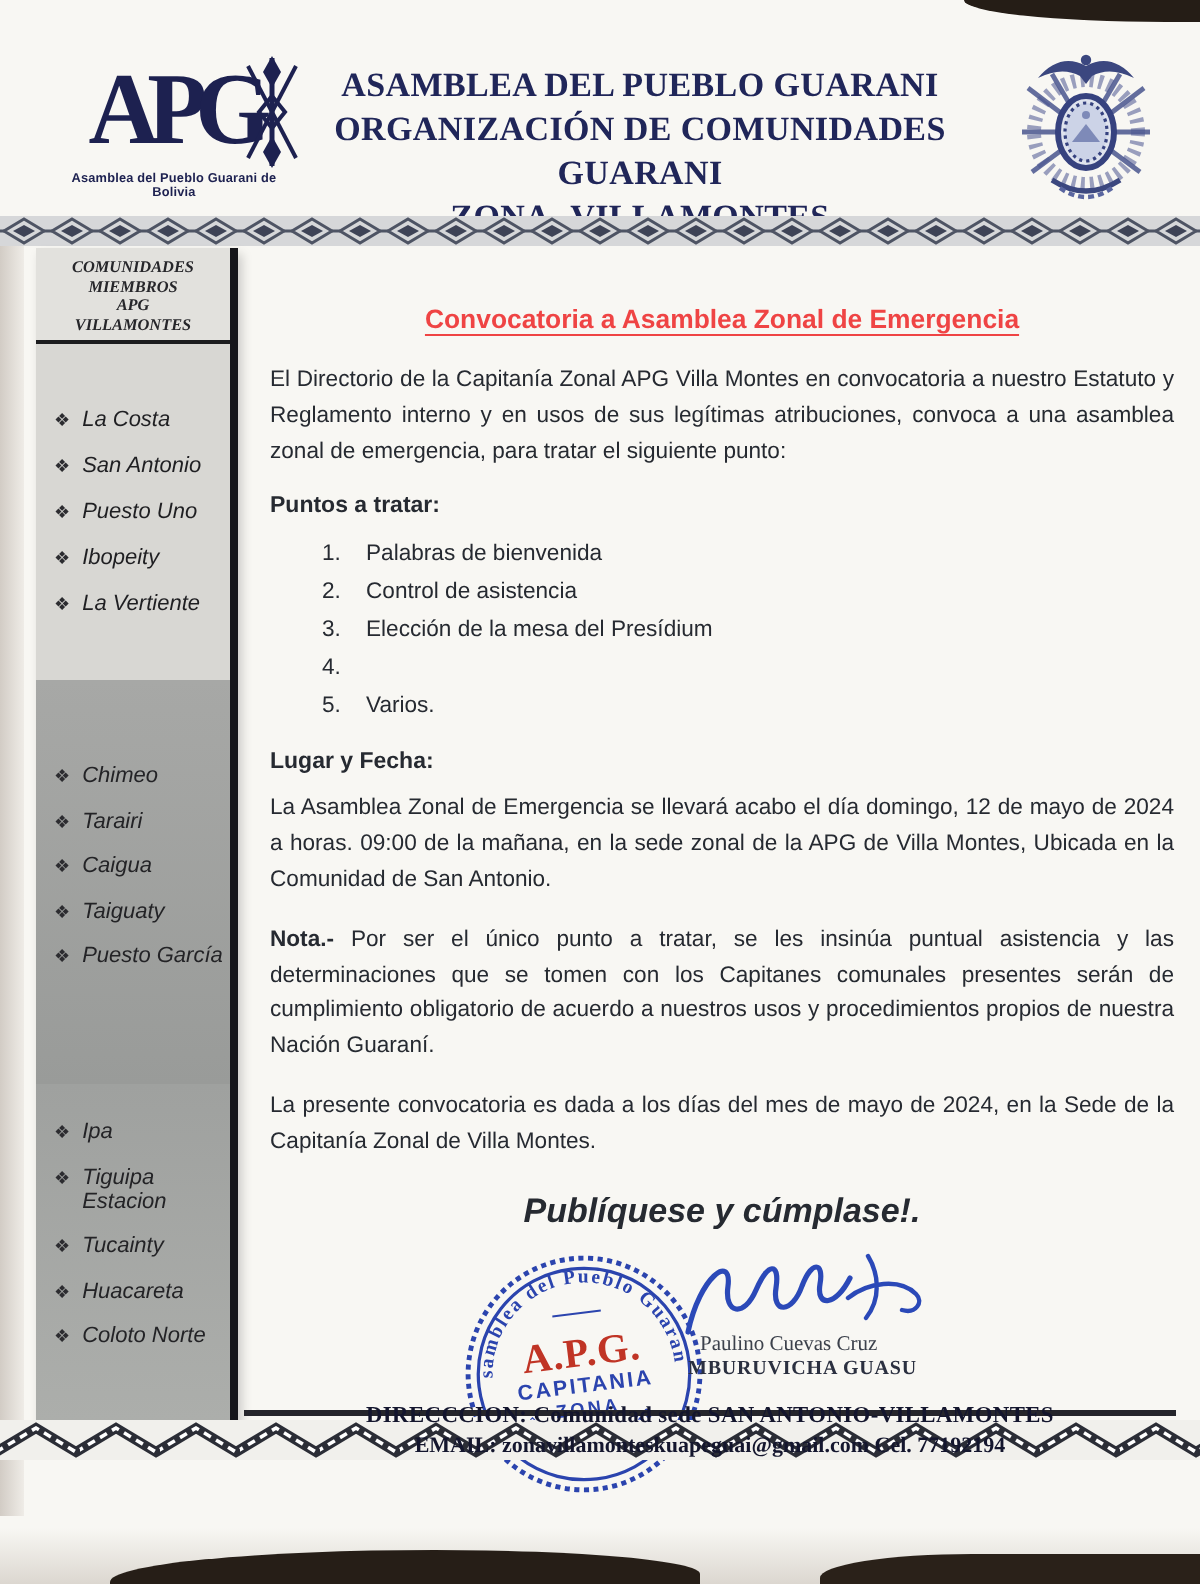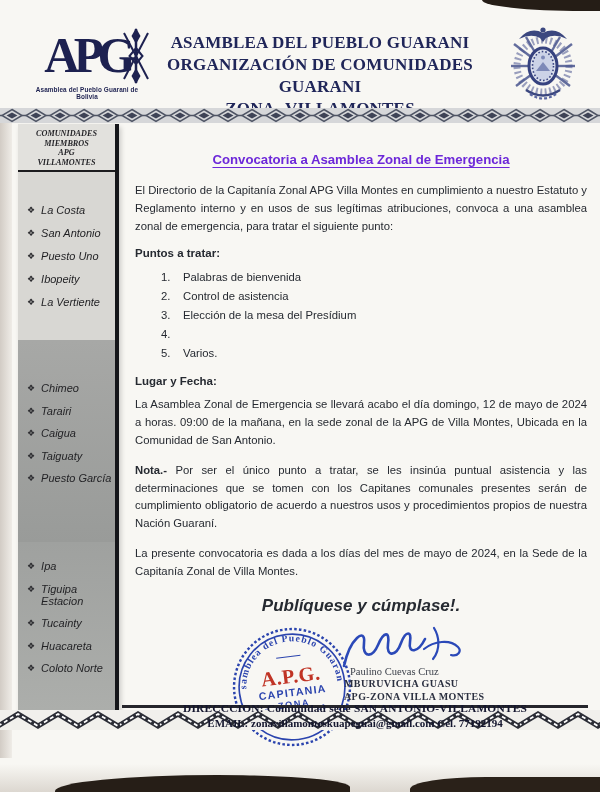--- a/index.html
+++ b/index.html
@@ -45,21 +45,21 @@
   .sb-sec3{background:linear-gradient(#9fa19f,#acaeab);height:168px;padding-top:18px;}
   .sb-item{display:flex;gap:6px;align-items:flex-start;font-style:italic;font-size:11px;
            line-height:12px;color:#1f1f22;margin-bottom:11px;}
   .sb-sec2 .sb-item,.sb-sec3 .sb-item{color:#232326;margin-bottom:10.5px;}
   .sb-bullet{font-style:normal;font-size:9px;line-height:12px;color:#2c2c30;}
   .sb-label{white-space:pre-line;}
 
   
   .main{position:absolute;left:135px;top:152px;width:452px;}
   .main p{font-size:11.3px;line-height:17.8px;text-align:justify;margin:0 0 12px;}
-  .doc-title{text-align:center;font-weight:bold;font-size:13.2px;color:#6d28d9;
+  .doc-title{text-align:center;font-weight:bold;font-size:13.2px;color:#ef4444;
            text-decoration:underline;text-underline-offset:3px;margin:0 0 15px;}
   .sec-head{font-weight:bold;font-size:11.5px;margin:0 0 9px;}
   .agenda{margin:0 0 13px 26px;}
   .agenda-row{display:flex;font-size:11.3px;line-height:18.8px;}
   .agenda-num{width:22px;flex:none;}
   .note-label{font-weight:bold;}
   .publish{text-align:center;font-weight:bold;font-style:italic;font-size:17px;margin:15px 0 10px;}
 
   
   .sig-area{position:relative;height:132px;}
@@ -217,21 +217,21 @@
       <div class="sb-item">
           <span class="sb-bullet">❖</span>
           <span class="sb-label">Coloto Norte</span>
         </div>
     </div>
   </div>
 
   <div class="main">
     <div class="doc-title">Convocatoria a Asamblea Zonal de Emergencia</div>
 
-    <p>El Directorio de la Capitanía Zonal APG Villa Montes en cumplimiento a nuestro Estatuto y Reglamento interno y en usos de sus legítimas atribuciones, convoca a una asamblea zonal de emergencia, para tratar el siguiente punto:</p>
+    <p>El Directorio de la Capitanía Zonal APG Villa Montes en convocatoria a nuestro Estatuto y Reglamento interno y en usos de sus legítimas atribuciones, convoca a una asamblea zonal de emergencia, para tratar el siguiente punto:</p>
 
     <div class="sec-head">Puntos a tratar:</div>
     <div class="agenda">
       <div class="agenda-row">
           <span class="agenda-num">1.</span>
           <span>Palabras de bienvenida</span>
         </div>
       <div class="agenda-row">
           <span class="agenda-num">2.</span>
           <span>Control de asistencia</span>
@@ -281,21 +281,20 @@
         <text x="96" y="90" font-size="9" fill="#2b44ae">·</text>
       </svg>
 
       <div class="signature">
         <svg class="sig-svg" width="160" height="56" viewBox="0 0 160 56">
           <path d="M6,44 C12,16 28,5 26,21 C24,35 34,37 40,23 C46,9 52,9 50,22 C48,35 58,35 63,21 C68,8 74,9 72,20 C70,32 80,31 87,17" stroke="#2b49b8" stroke-width="2.6" fill="none" stroke-linecap="round"></path>
           <path d="M96,6 C101,14 103,27 95,37 M86,27 C96,19 112,17 120,25 C124,29 120,35 113,33" stroke="#2b49b8" stroke-width="2.2" fill="none" stroke-linecap="round"></path>
         </svg>
         <div class="sig-name">Paulino Cuevas Cruz</div>
         <div class="sig-role">MBURUVICHA GUASU</div>
-        <div class="sig-role">APG-ZONA VILLA MONTES</div>
       </div>
     </div>
   </div>
 
   <div class="content-topline"></div>
   <svg class="zigzag" width="600" height="20">
     <defs>
       <pattern id="zz" width="40" height="20" patternUnits="userSpaceOnUse">
         <rect width="40" height="20" fill="#f1f0ec"></rect>
         <path d="M-2,16 L18,4 L38,16 L58,4" stroke="#2b2d36" stroke-width="5" fill="none"></path>

